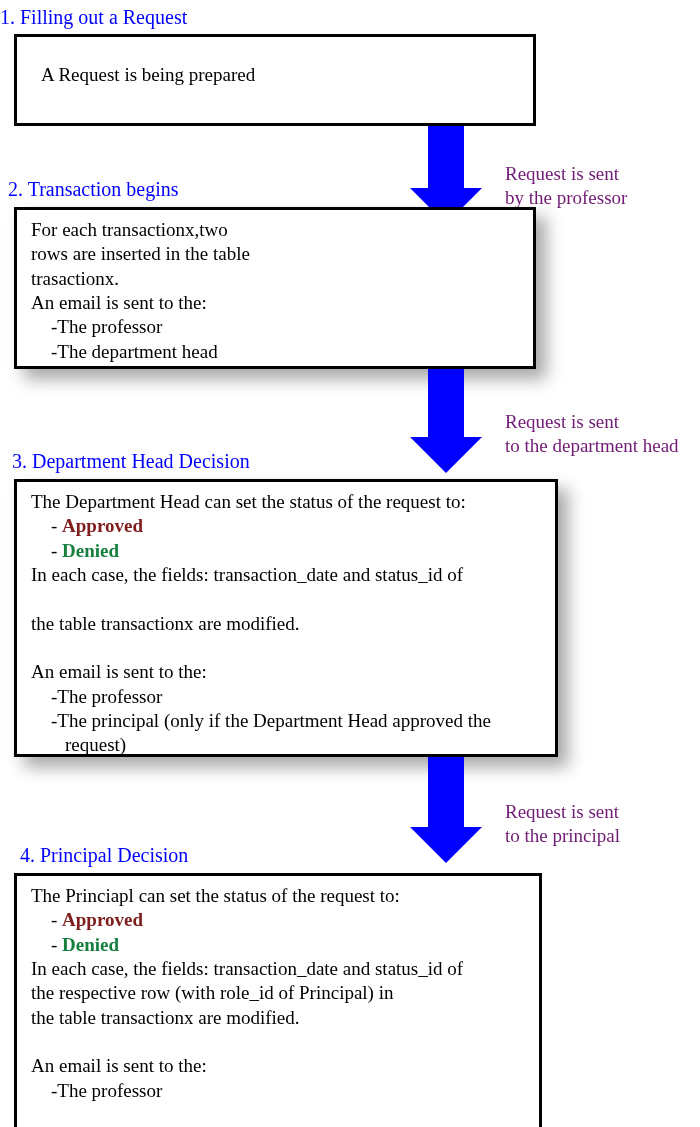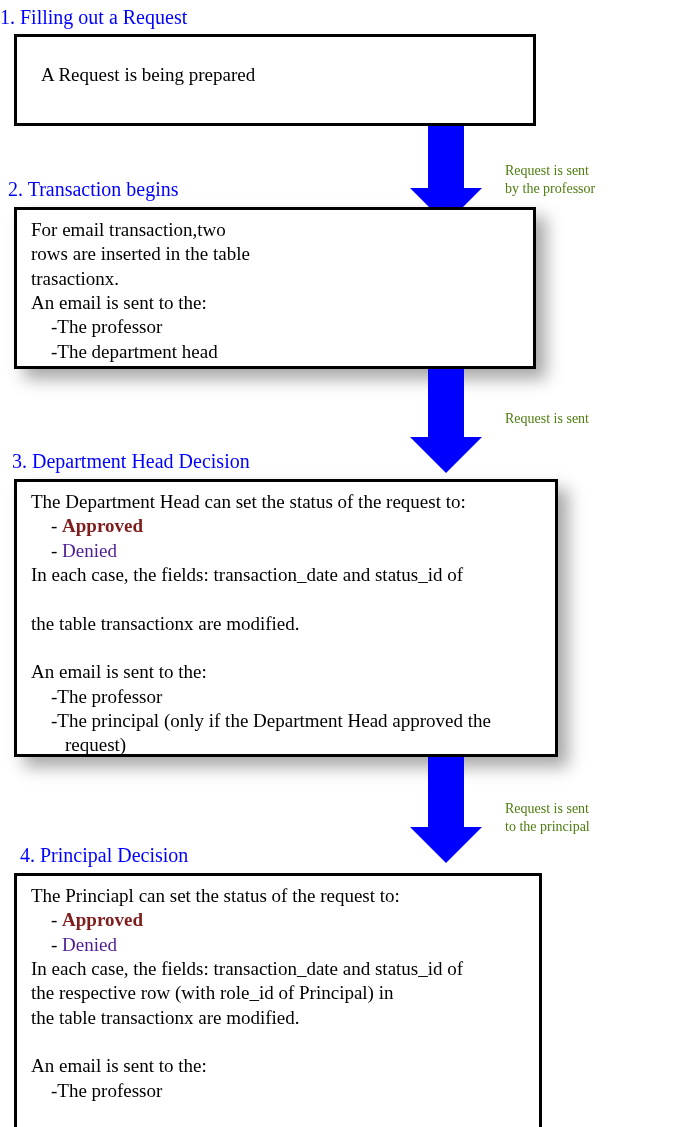--- a/index.html
+++ b/index.html
@@ -40,32 +40,32 @@
   }
   .arrow .shaft {
     background: #0000ff;
   }
   .arrow .head {
     width: 0;
     height: 0;
   }
   .arrow-label {
     position: absolute;
-    color: #4d7c0f;
-    font-size: 14px;
+    color: #701a75;
+    font-size: 19px;
     line-height: 1.25;
     white-space: nowrap;
   }
   .approved {
     color: #7f1d1d;
     font-weight: bold;
   }
   .denied {
-    color: #4c1d95;
-    font-weight: normal;
+    color: #15803d;
+    font-weight: bold;
   }
   .indent1 { padding-left: 20px; display: block; }
   .indent2 { padding-left: 34px; display: block; }
 </style>
 </head>
 <body>
 
 <div class="stage">
 
   <div class="heading" style="left:0; top:6px;">1. Filling out a Request</div>
@@ -80,35 +80,36 @@
          border-left:36px solid transparent; border-right:36px solid transparent; border-top:36px solid #0000ff;"></div>
   </div>
   <div class="arrow-label" style="left:505px; top:162px;">
     <span>Request is sent</span><br>
     <span>by the professor</span>
   </div>
 
   <div class="heading" style="left:8px; top:178px;">2. Transaction begins</div>
 
   <div class="box shadow" style="left:14px; top:207px; width:522px; height:162px;">
-    <span>For email transaction,two</span><br>
+    <span>For each transactionx,two</span><br>
     <span>rows are inserted in the table</span><br>
     <span>trasactionx.</span><br>
     <span>An email is sent to the:</span><br>
     <span class="indent1">-The professor</span>
     <span class="indent1">-The department head</span>
   </div>
 
   <div class="arrow" style="left:428px; top:369px;">
     <div class="shaft" style="position:absolute; left:0; top:0; width:36px; height:68px;"></div>
     <div class="head" style="position:absolute; left:-18px; top:68px;
          border-left:36px solid transparent; border-right:36px solid transparent; border-top:36px solid #0000ff;"></div>
   </div>
   <div class="arrow-label" style="left:505px; top:410px;">
     <span>Request is sent</span><br>
+    <span>to the department head</span>
   </div>
 
   <div class="heading" style="left:12px; top:450px;">3. Department Head Decision</div>
 
   <div class="box shadow" style="left:14px; top:479px; width:544px; height:278px;">
     <span>The Department Head can set the status of the request to:</span><br>
     <span class="indent1">
       <span>- </span><span class="approved">Approved</span>
     </span>
     <span class="indent1">

